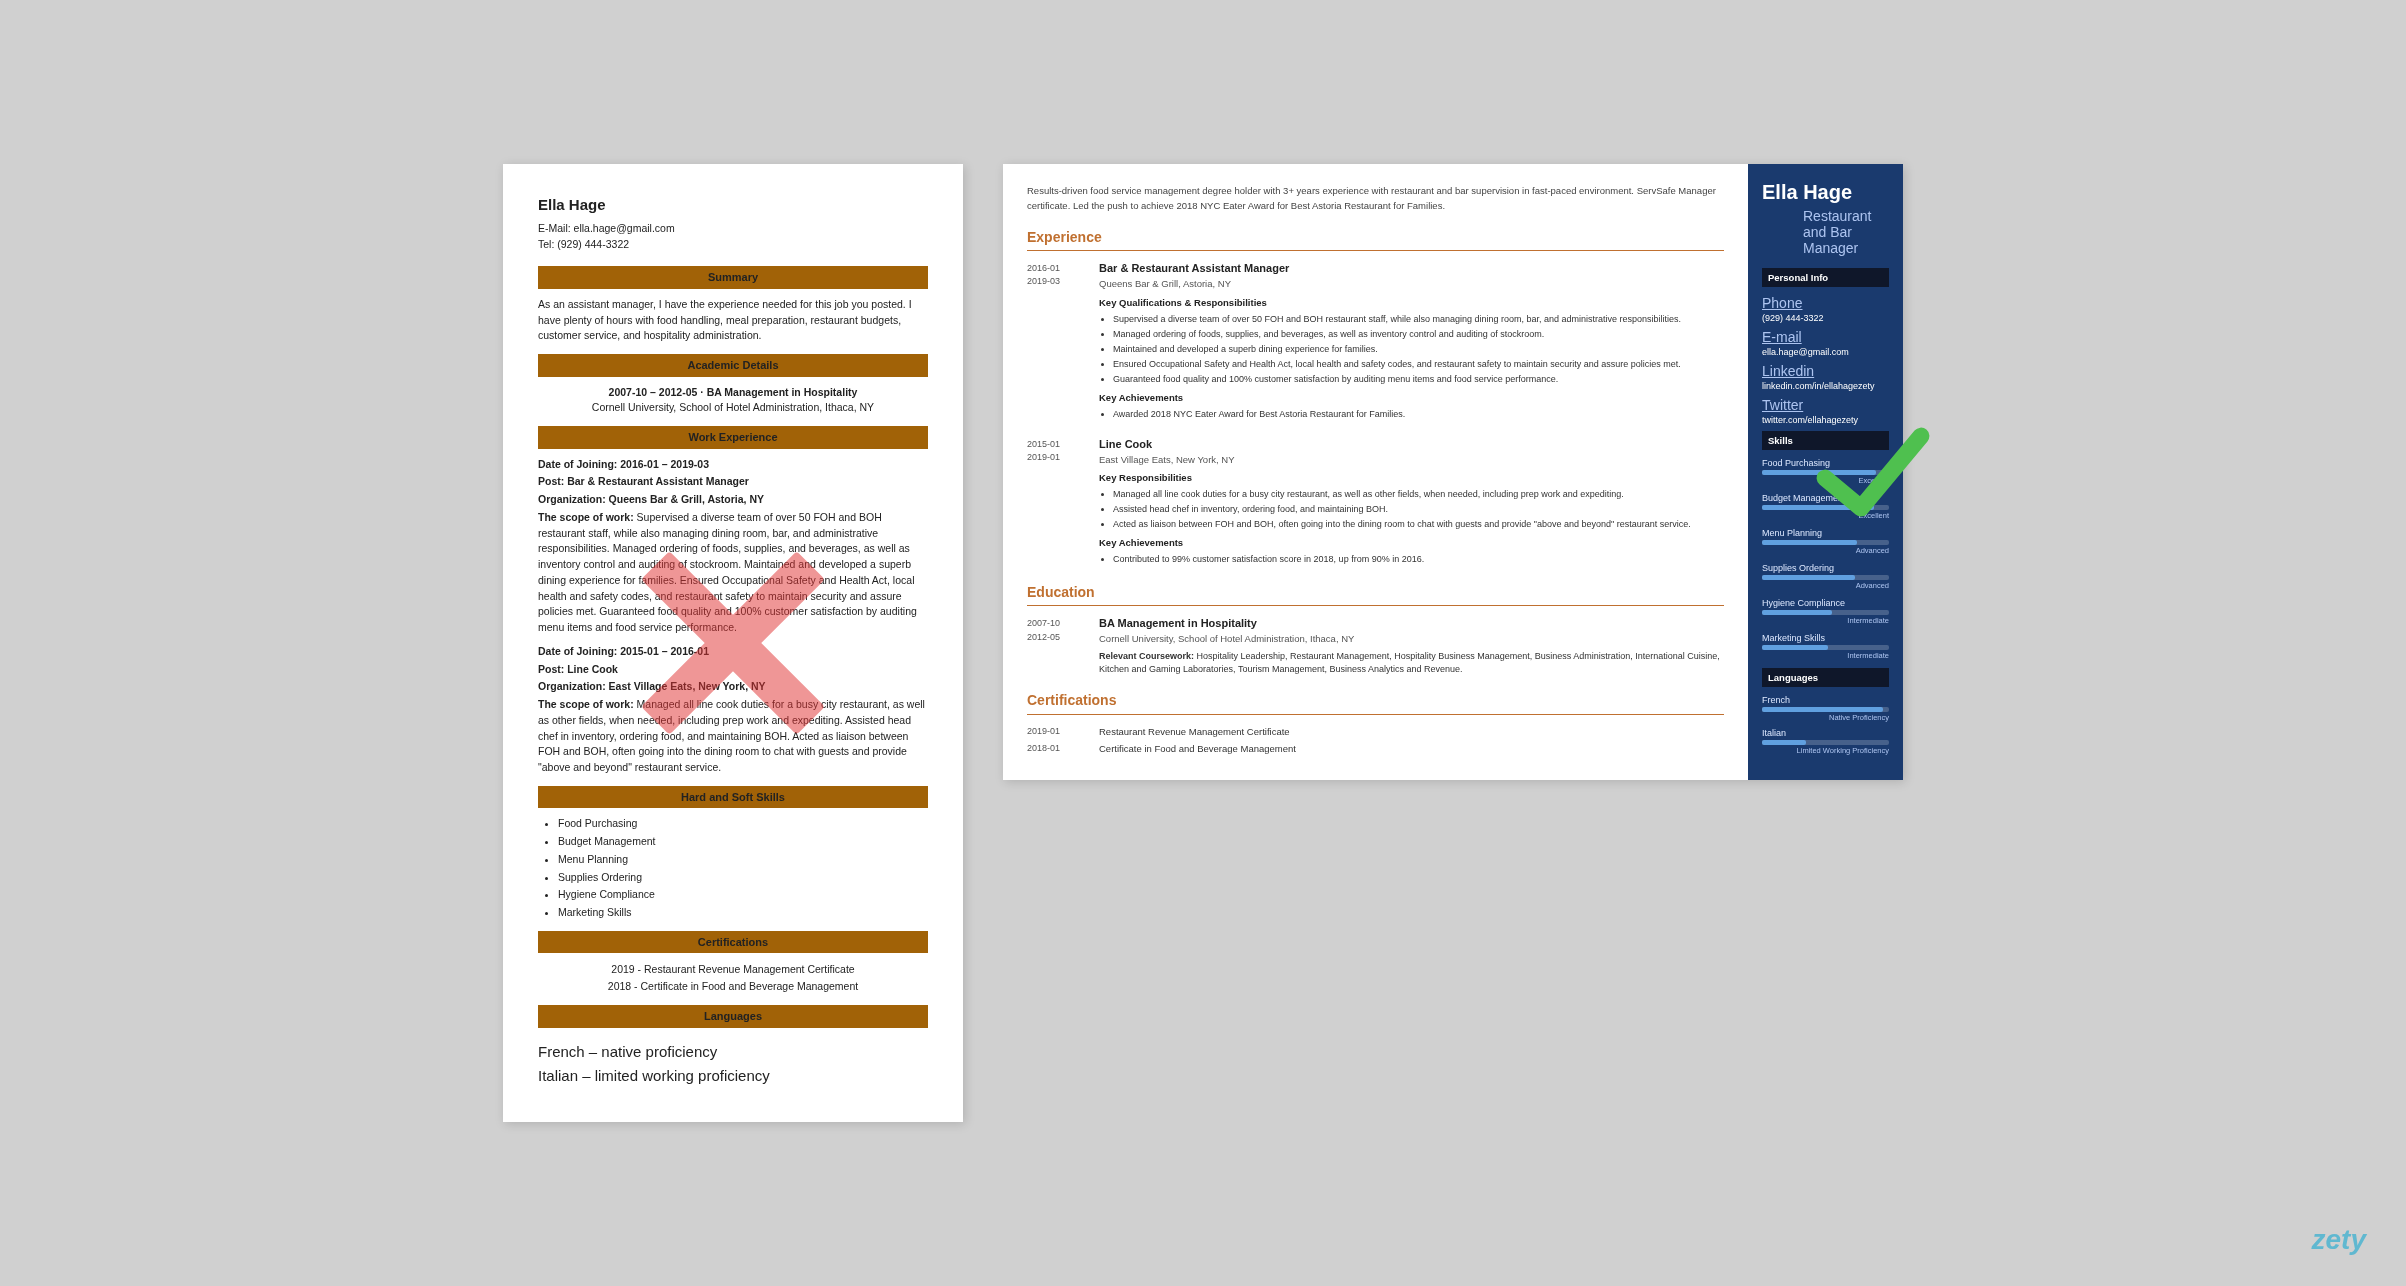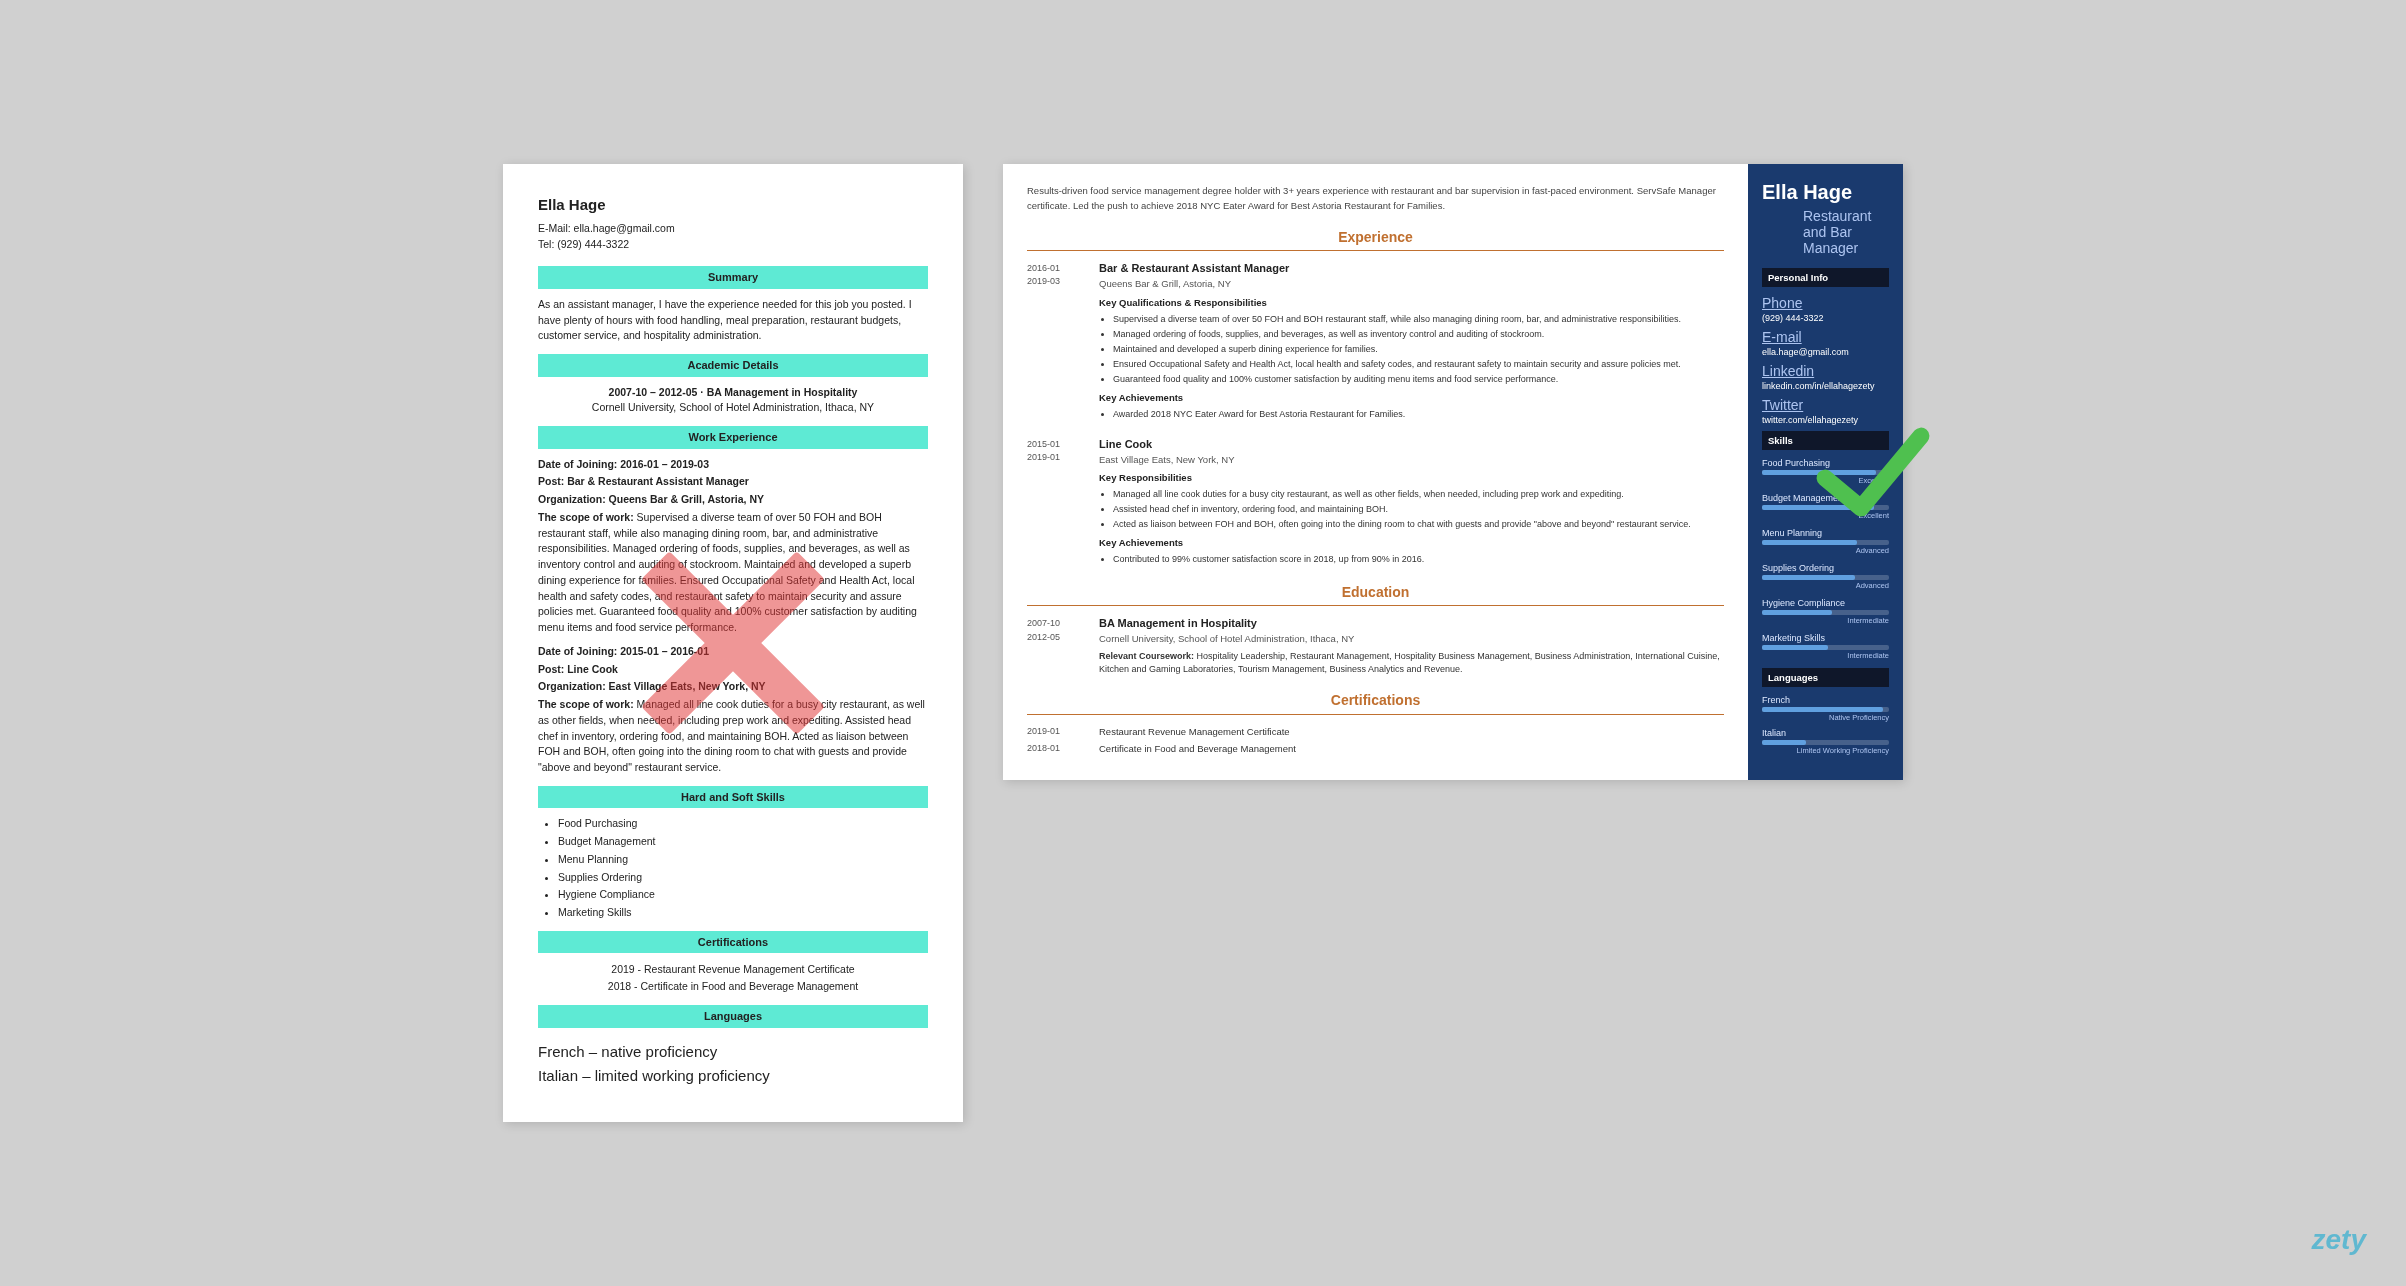--- a/index.html
+++ b/index.html
@@ -35,21 +35,21 @@
     .resume-left .name {
       font-size: 15px;
       font-weight: bold;
       margin-bottom: 4px;
     }
     .resume-left .contact-info {
       font-size: 10.5px;
       margin-bottom: 14px;
     }
     .resume-left .section-header {
-      background: #5eead4;
+      background: #a16207;
       text-align: center;
       font-weight: bold;
       font-size: 11px;
       padding: 3px 0;
       margin: 10px 0 8px 0;
     }
     .resume-left .summary-text {
       font-size: 10.5px;
       line-height: 1.5;
       margin-bottom: 6px;
@@ -142,21 +142,20 @@
       margin-bottom: 14px;
       line-height: 1.5;
     }
     .resume-main .section-title {
       color: #c07030;
       font-size: 14px;
       font-weight: bold;
       border-bottom: 1px solid #c07030;
       padding-bottom: 3px;
       margin-bottom: 10px;
-      text-align: center;
     }
     .resume-main .entry {
       display: flex;
       gap: 12px;
       margin-bottom: 14px;
     }
     .resume-main .entry-date {
       font-size: 9px;
       color: #555;
       min-width: 60px;

